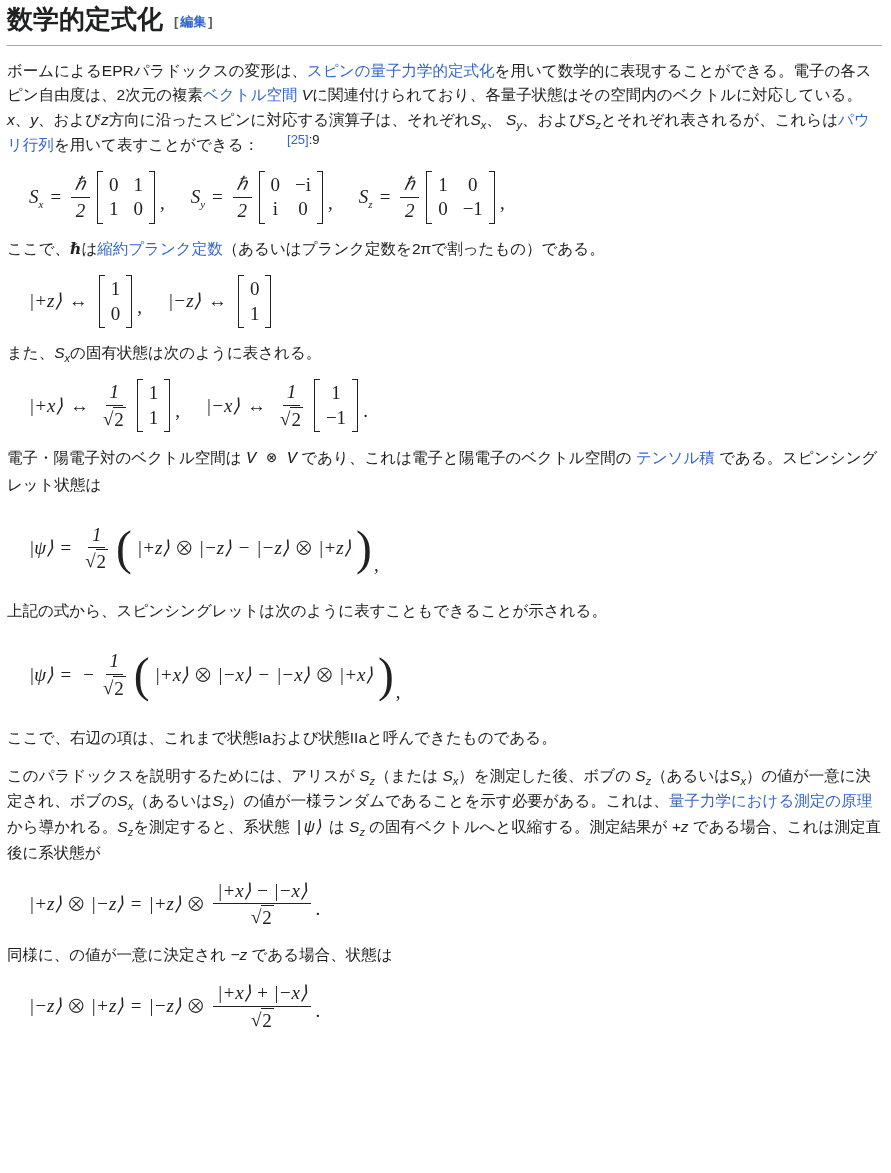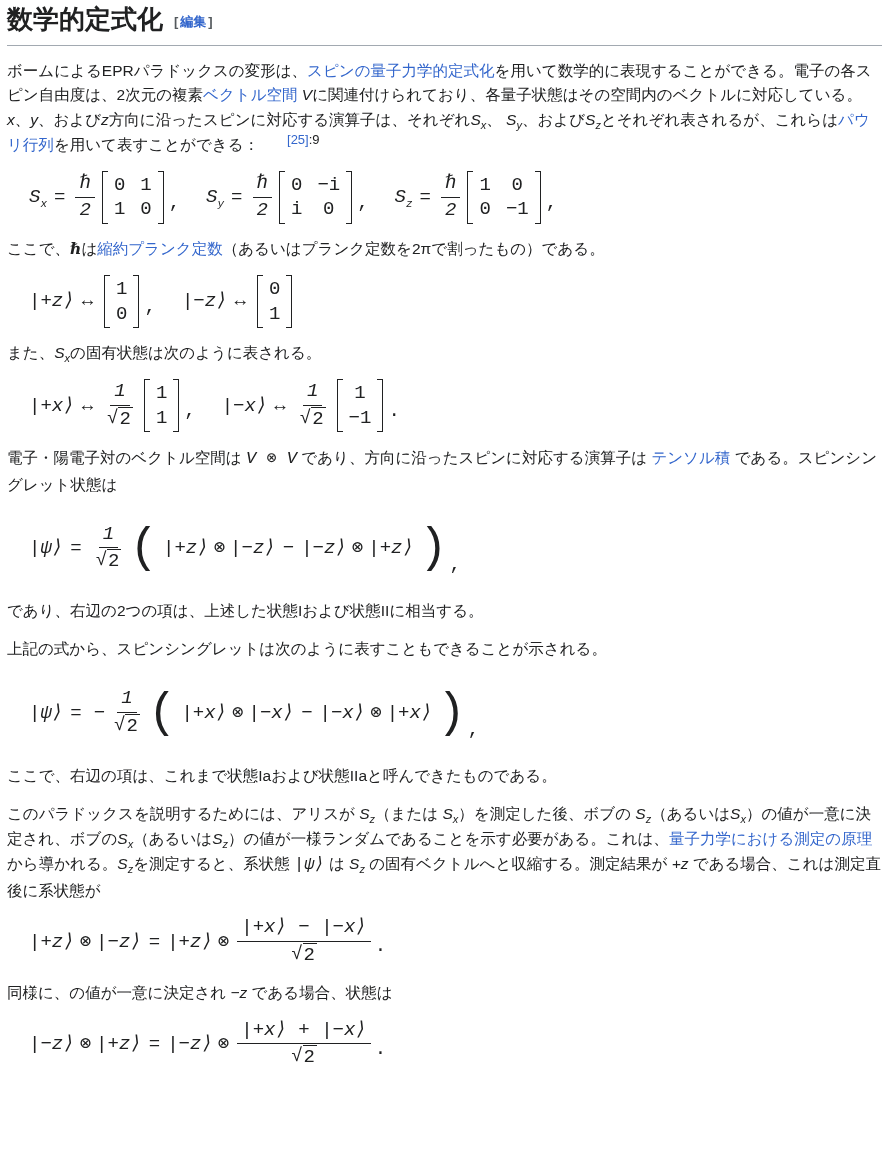--- a/index.html
+++ b/index.html
@@ -25,21 +25,21 @@
   }
   .eb { color:#54595d; padding:0 2px; }
   p.para { margin:13px 0; }
   .mi { font-style:italic; }
   .mi sub, sub.ss { font-size:11px; font-style:italic; line-height:0; }
   .serifmath { font-family:Liberation Mono, monospace; font-style:italic; font-size:17px; }
   .hbar { font-family:"DejaVu Serif","DejaVu Sans",serif; font-weight:bold; font-style:italic; }
   sup.ref { font-size:13px; line-height:0; vertical-align:6px;margin-left:28px; }
   
   .formula {
-    font-family:Liberation Mono, monospace; font-style:italic;
+    font-family:Liberation Serif, serif; font-style:italic;
     font-size:19px; color:var(--text);
     margin:0 0; padding-left:22px;
     display:flex; align-items:center; flex-wrap:nowrap;
   }
   .formula .op { font-style:normal; margin:0 7px; }
   .formula .opt { font-style:normal; margin:0 5px; }
   .formula .pt { font-style:normal; align-self:flex-end; padding-bottom:6px; margin-left:1px; }
   .formula .gap { width:26px; }
   .it { font-style:italic; }
   .frac { display:inline-flex; flex-direction:column; align-items:center; line-height:1.25; margin:0 3px; }
@@ -185,21 +185,21 @@
         <span class="br l"></span>
         <span class="cells c1">
           <span>1</span>
           <span>−1</span>
         </span>
         <span class="br r"></span>
       </span>
     <span class="pt">.</span>
   </div>
 
-  <p class="para"><span>電子・陽電子対のベクトル空間は </span><span class="serifmath">V ⊗ V</span><span> であり、方向に沿ったスピンに対応する演算子は </span><a href="#" class="wl">テンソル積</a><span> である。スピンシングレット状態は</span></p>
+  <p class="para"><span>電子・陽電子対のベクトル空間は </span><span class="serifmath">V ⊗ V</span><span> であり、これは電子と陽電子のベクトル空間の </span><a href="#" class="wl">テンソル積</a><span> である。スピンシングレット状態は</span></p>
 
   <div class="formula">
     <span class="it">|ψ⟩</span>
     <span class="op">=</span>
     <span class="frac">
         <span class="fn">1</span>
         <span class="fd"><span class="sq">
             <span>√</span>
             <span class="ov">2</span>
           </span></span>
@@ -211,21 +211,20 @@
       <span class="it">|−z⟩</span>
       <span class="op">−</span>
       <span class="it">|−z⟩</span>
       <span class="opt">⊗</span>
       <span class="it">|+z⟩</span>
     </span>
     <span class="bp">)</span>
     <span class="pt">,</span>
   </div>
 
-  <p class="para"><span>であり、右辺の2つの項は、上述した状態Iおよび状態IIに相当する。</span></p>
 
   <p class="para"><span>上記の式から、スピンシングレットは次のように表すこともできることが示される。</span></p>
 
   <div class="formula">
     <span class="it">|ψ⟩</span>
     <span class="op">=</span>
     <span class="opt" style="margin-right:2px;">−</span>
     <span class="frac">
         <span class="fn">1</span>
         <span class="fd"><span class="sq">

